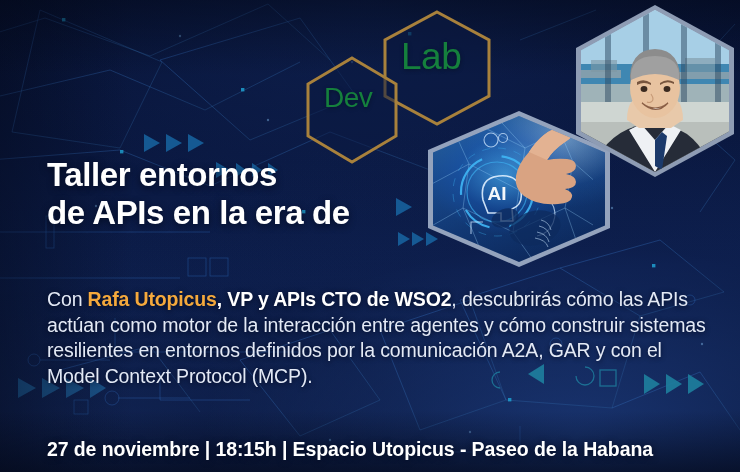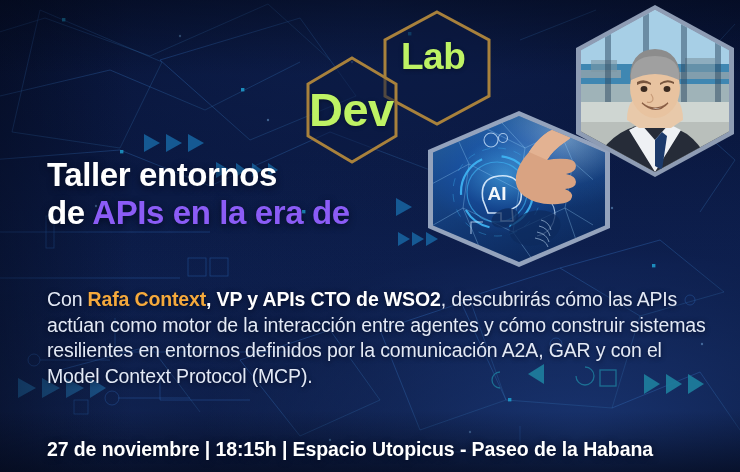--- a/index.html
+++ b/index.html
@@ -32,28 +32,28 @@
       linear-gradient(to top, rgba(3,8,24,0.65) 0%, rgba(3,8,24,0) 13%),
       linear-gradient(to right, rgba(3,8,24,0.45) 0%, rgba(3,8,24,0) 18%);
     pointer-events: none;
   }
   .bg-svg { position: absolute; inset: 0; }
 
   
   .hex-logo { position: absolute; left: 0; top: 0; width: 740px; height: 472px; }
   .hex-label {
     position: absolute;
-    color: #bef264;
-    font-weight: 700;
+    color: #15803d;
+    font-weight: 400;
     letter-spacing: -0.5px;
     text-shadow: 0 1px 4px rgba(0,0,0,0.35);
     white-space: nowrap;
   }
   #lab-label { left: 401px; top: 36px; font-size: 37px; }
-  #dev-label { left: 309px; top: 82px; font-size: 47px; }
+  #dev-label { left: 324px; top: 82px; font-size: 28px; }
 
   
   .ai-hex {
     position: absolute;
     left: 428px; top: 111px;
     width: 182px; height: 156px;
   }
   .ai-hex .hex-clip {
     position: absolute; inset: 0;
     clip-path: polygon(50% 0%, 100% 25%, 100% 75%, 50% 100%, 0% 75%, 0% 25%);
@@ -92,21 +92,21 @@
   .headline {
     position: absolute;
     left: 47px; top: 156px;
     font-size: 33px;
     font-weight: 700;
     line-height: 38px;
     color: #ffffff;
     letter-spacing: -0.4px;
     text-shadow: 0 2px 7px rgba(2,8,26,0.75);
   }
-  .headline .accent { color: #8b5cf6; }
+  .headline .accent { color: #ffffff; }
 
   .paragraph {
     position: absolute;
     left: 47px; top: 287px;
     width: 672px;
     font-size: 19.5px;
     line-height: 25.5px;
     color: #e3e9f5;
     letter-spacing: -0.15px;
     text-shadow: 0 1px 5px rgba(2,8,26,0.8);
@@ -323,17 +323,17 @@
         <path d="M70 84 q4 6 0 8 q-2 1 -4 0" fill="none" stroke="#c89b78" stroke-width="1.2"></path>
       </svg>
     </div>
   </div>
 
   <div class="headline">
     <div>Taller entornos</div>
     <div><span>de </span><span class="accent">APIs en la era de</span></div>
   </div>
 
-  <div class="paragraph"><span>Con </span><span class="accent">Rafa Context</span><span class="bold">, </span><span class="bold">VP y APIs CTO de WSO2</span><span>, descubrirás cómo las APIs actúan como motor de la interacción entre agentes y cómo construir sistemas resilientes en entornos definidos por la comunicación A2A, GAR y con el Model Context Protocol (MCP).</span></div>
+  <div class="paragraph"><span>Con </span><span class="accent">Rafa Utopicus</span><span class="bold">, </span><span class="bold">VP y APIs CTO de WSO2</span><span>, descubrirás cómo las APIs actúan como motor de la interacción entre agentes y cómo construir sistemas resilientes en entornos definidos por la comunicación A2A, GAR y con el Model Context Protocol (MCP).</span></div>
 
   <div class="event-line">27 de noviembre | 18:15h | Espacio Utopicus - Paseo de la Habana</div>
 
 </div>
 
 </body></html>

